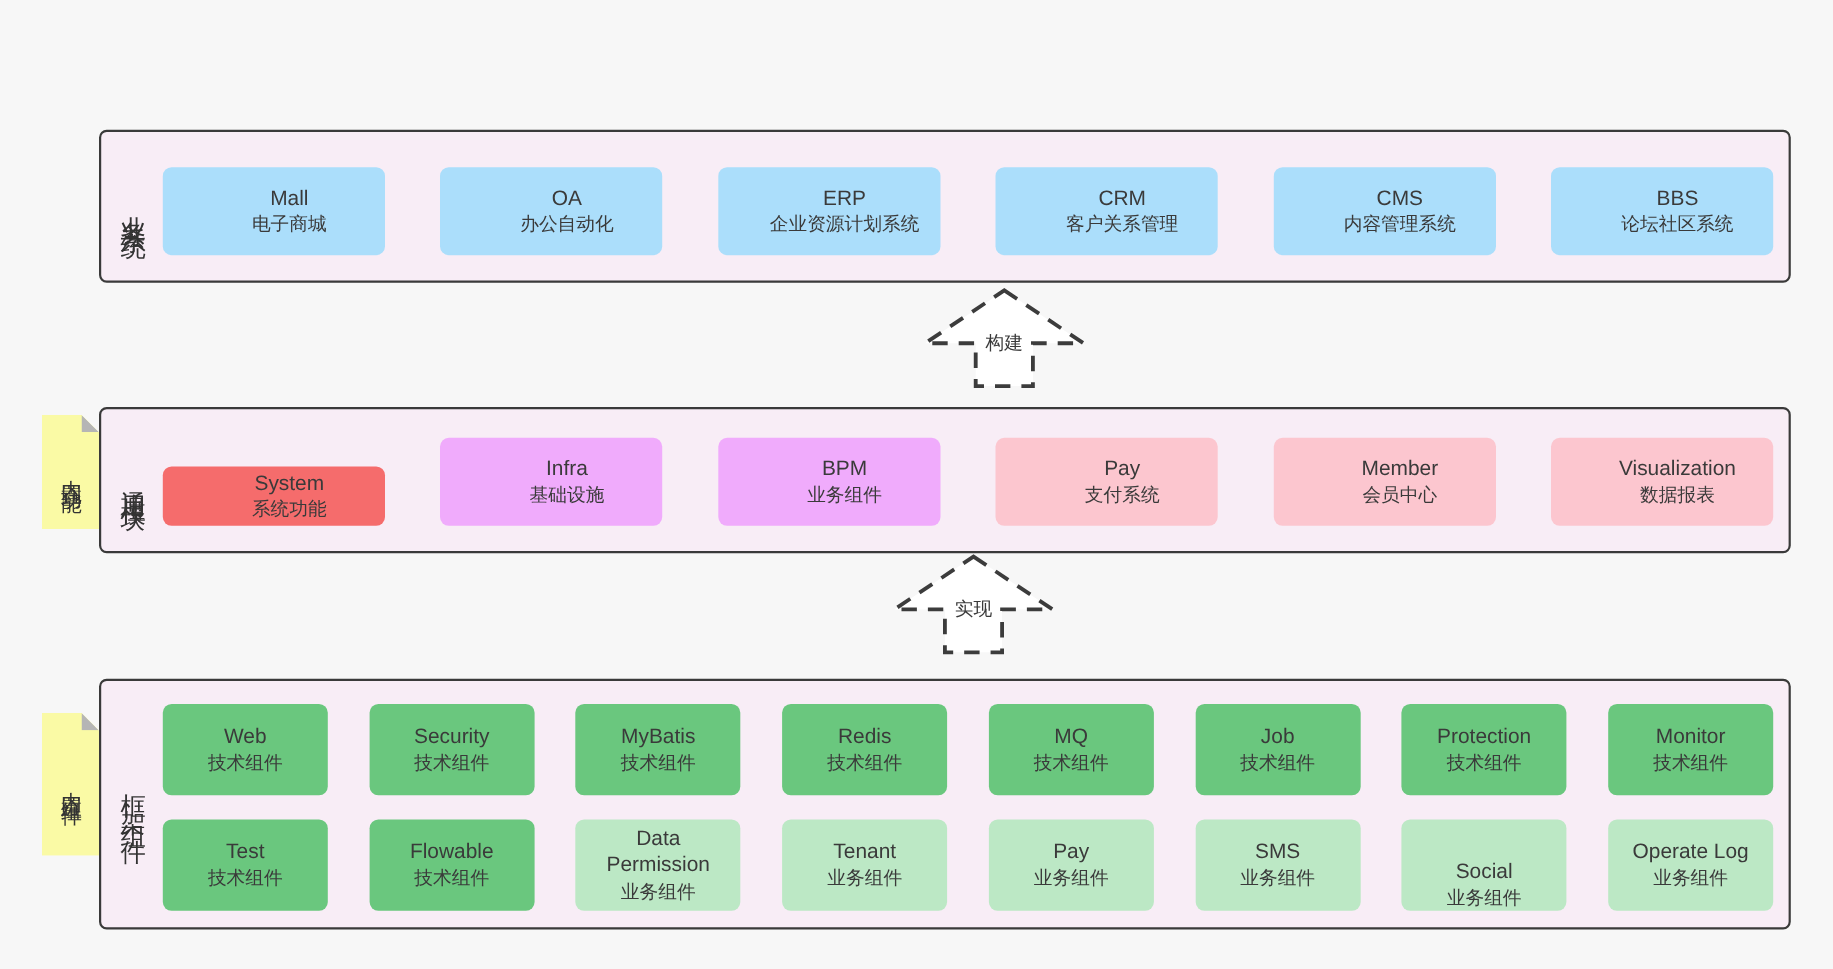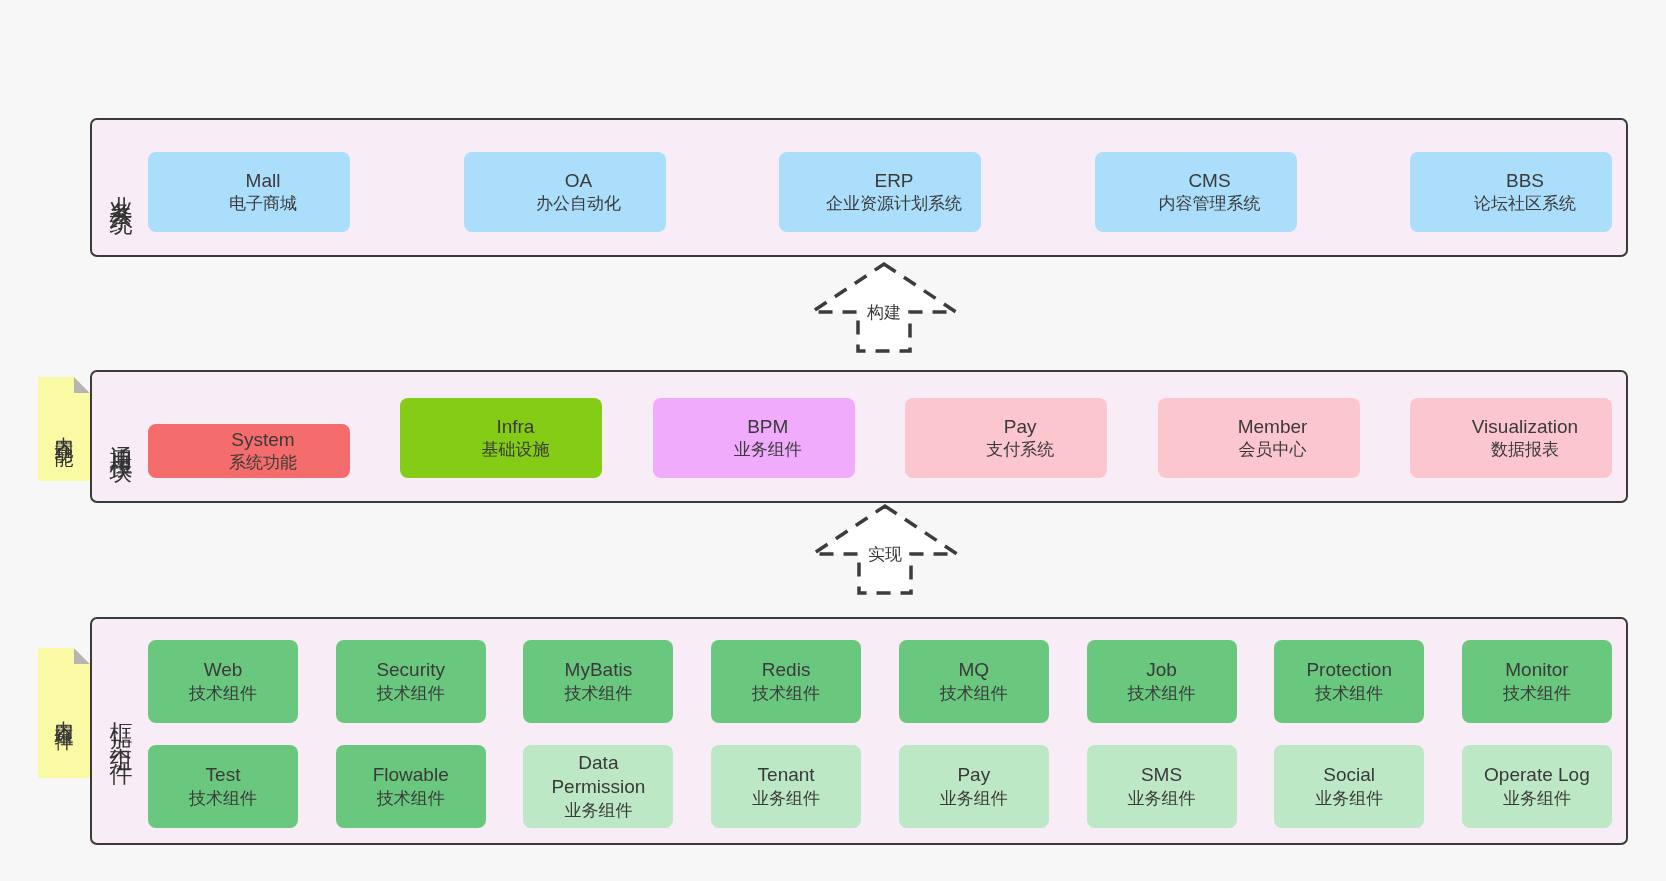--- a/index.html
+++ b/index.html
@@ -53,21 +53,21 @@
   .note-fold{
     position:absolute;top:0;right:0;width:16px;height:16px;background:#b5b5b5;
     clip-path:polygon(0 0, 100% 100%, 0 100%);
   }
   .note-text{
     writing-mode:vertical-rl;text-orientation:upright;
     font-size:19px;letter-spacing:4px;color:#333;
   }
   
   .arrow{position:absolute;width:160px;height:95px;}
-  .arrow1{left:804px;top:260px;}
+  .arrow1{left:833px;top:260px;}
   .arrow2{left:805px;top:502px;}
   .arrow svg{position:absolute;left:0;top:0;}
   .arrow-label{
     position:absolute;left:50%;top:52px;transform:translate(-50%,-50%);
     background:#ffffff;padding:3px 4px;font-size:17px;color:#3a3a3a;white-space:nowrap;
   }
 </style>
 </head>
 <body>
 
@@ -80,20 +80,24 @@
           <div class="box-name">Mall</div>
           <div class="box-sub">电子商城</div>
         </div>
         <div class="box w6" style="background: rgb(171, 222, 251);">
           <div class="box-name">OA</div>
           <div class="box-sub">办公自动化</div>
         </div>
         <div class="box w6" style="background: rgb(171, 222, 251);">
           <div class="box-name">ERP</div>
           <div class="box-sub">企业资源计划系统</div>
+        </div>
+        <div class="box w6" style="background: rgb(171, 222, 251);">
+          <div class="box-name">CRM</div>
+          <div class="box-sub">客户关系管理</div>
         </div>
         <div class="box w6" style="background: rgb(171, 222, 251);">
           <div class="box-name">CMS</div>
           <div class="box-sub">内容管理系统</div>
         </div>
         <div class="box w6" style="background: rgb(171, 222, 251);">
           <div class="box-name">BBS</div>
           <div class="box-sub">论坛社区系统</div>
         </div>
       </div>
@@ -111,21 +115,21 @@
     <div class="note-text">内置功能</div>
   </div>
 
   <div class="panel p2" style="background: rgb(248, 237, 246); border-color: rgb(58, 58, 58);">
     <div class="side-label">通用模块</div>
     <div class="row row0 boxes6">
         <div class="box w6" style="background: rgb(245, 108, 108); margin-top: 26px;">
           <div class="box-name">System</div>
           <div class="box-sub">系统功能</div>
         </div>
-        <div class="box w6" style="background: #84cc16;">
+        <div class="box w6" style="background: #f0abfc;">
           <div class="box-name">Infra</div>
           <div class="box-sub">基础设施</div>
         </div>
         <div class="box w6" style="background: #f0abfc;">
           <div class="box-name">BPM</div>
           <div class="box-sub">业务组件</div>
         </div>
         <div class="box w6" style="background: rgb(252, 198, 207);">
           <div class="box-name">Pay</div>
           <div class="box-sub">支付系统</div>
@@ -207,21 +211,21 @@
           <div class="box-sub">业务组件</div>
         </div>
         <div class="box w8" style="background: rgb(188, 232, 197);">
           <div class="box-name">Pay</div>
           <div class="box-sub">业务组件</div>
         </div>
         <div class="box w8" style="background: rgb(188, 232, 197);">
           <div class="box-name">SMS</div>
           <div class="box-sub">业务组件</div>
         </div>
-        <div class="box w8" style="background: rgb(188, 232, 197);">
+        <div class="box w8" style="background: rgb(188, 232, 197); justify-content: flex-end;">
           <div class="box-name">Social</div>
           <div class="box-sub">业务组件</div>
         </div>
         <div class="box w8" style="background: rgb(188, 232, 197);">
           <div class="box-name">Operate Log</div>
           <div class="box-sub">业务组件</div>
         </div>
       </div>
   </div>
 

